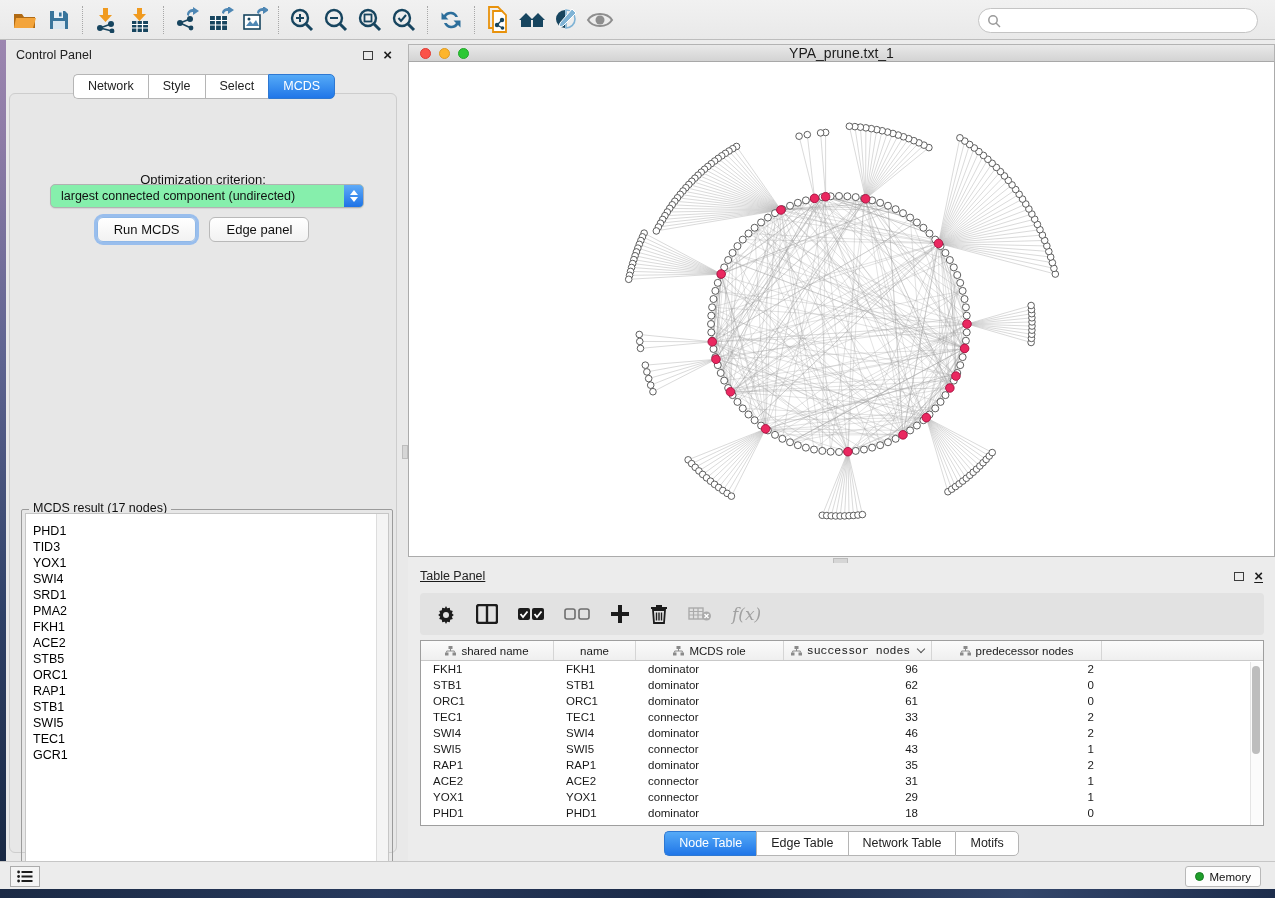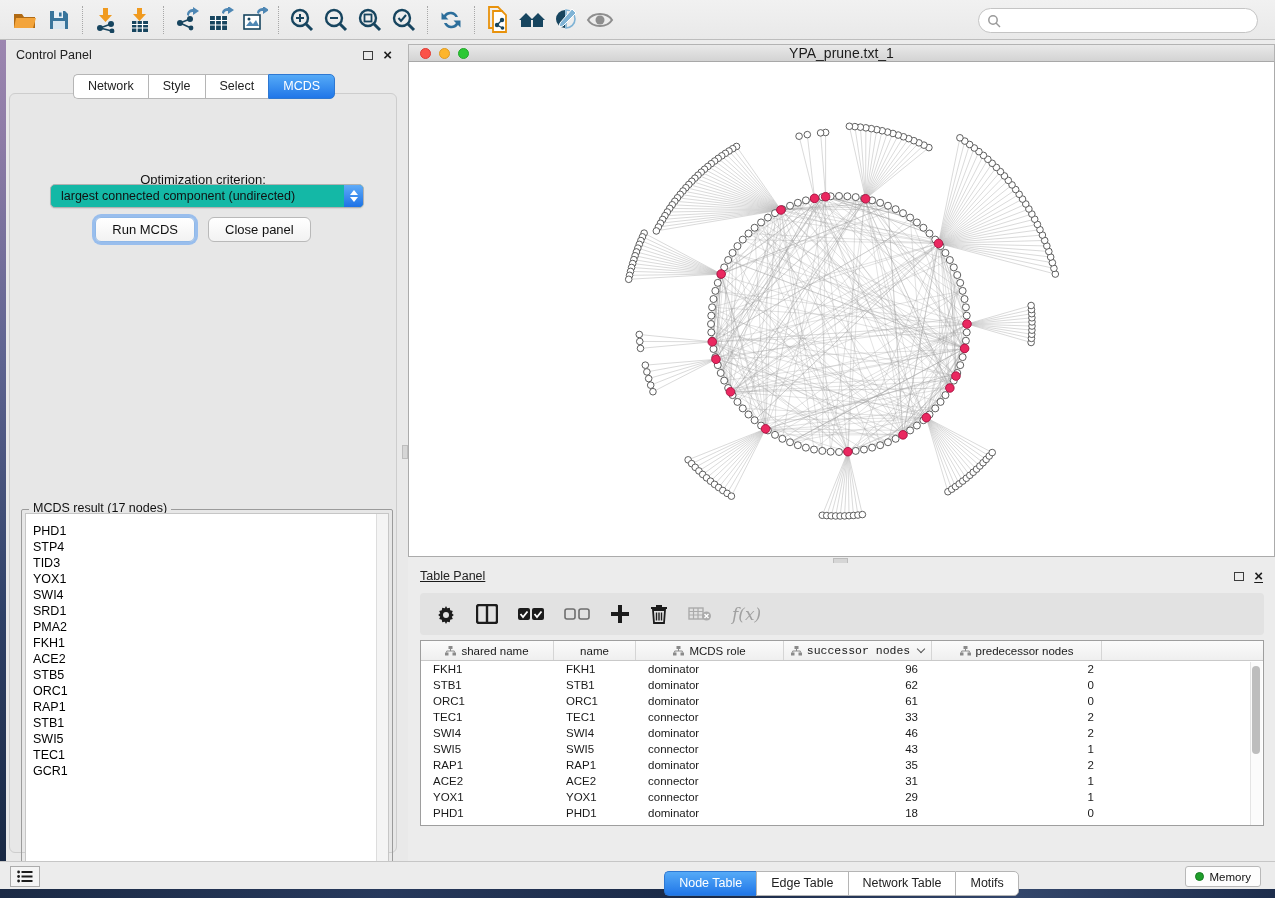--- a/index.html
+++ b/index.html
@@ -31,21 +31,21 @@
 
   .tabrow { position:absolute; left:0; top:33px; width:100%; display:flex; justify-content:center; z-index:3; }
   .tab { padding:4px 14px 5px; background:#fff; border:1px solid #B5B5B5; border-right:none; font-size:12.5px; color:#222; }
   .tab:first-child { border-radius:5px 0 0 5px; }
   .tab:last-child { border-radius:0 5px 5px 0; border-right:1px solid #B5B5B5; }
   .tab.active { background:linear-gradient(#55AAF7,#2076E8); color:#fff; border-color:#2E78D2; }
 
   .cp-card { position:absolute; left:3px; top:52px; width:388px; height:760px; background:#E7E7E7;
     border:1px solid #CDCDCD; border-radius:6px; }
   .opt-label { position:absolute; top:70px; width:100%; text-align:center; font-size:13px; color:#111;margin-top:8px; }
-  .dropdown { position:absolute; left:40px; top:90px; width:314px; height:24px; background:#14b8a6;
+  .dropdown { position:absolute; left:40px; top:90px; width:314px; height:24px; background:#86efac;
     border:1px solid #B2B2B2; border-radius:5px; display:flex; align-items:center; box-shadow:0 1px 1px rgba(0,0,0,.08); }
   .dropdown .val { flex:1; padding-left:10px; font-size:12.5px; color:#111; white-space:nowrap; }
   .stepper { width:19px; height:22px; border-radius:0 4px 4px 0; background:linear-gradient(#5FABF8,#1E72E6);
     display:flex; flex-direction:column; align-items:center; justify-content:center; gap:2px; }
   .arr-up { width:0; height:0; border-left:4px solid transparent; border-right:4px solid transparent; border-bottom:5px solid #fff; }
   .arr-dn { width:0; height:0; border-left:4px solid transparent; border-right:4px solid transparent; border-top:5px solid #fff; }
 
   .btnrow { position:absolute; top:123px; width:100%; display:flex; justify-content:center; gap:13px; }
   .pushbtn { background:linear-gradient(#FFFFFF,#F2F2F2); border:1px solid #B9B9B9; border-radius:6px;
     font-size:13px; padding:4px 16px; color:#111; font-family:inherit; }
@@ -263,28 +263,27 @@
     <div class="opt-label">Optimization criterion:</div>
     <div class="dropdown">
       <span class="val">largest connected component (undirected)</span>
       <span class="stepper">
           <span class="arr-up"></span>
           <span class="arr-dn"></span>
         </span>
     </div>
     <div class="btnrow">
       <button class="pushbtn focused">Run MCDS</button>
-      <button class="pushbtn">Close panel</button>
+      <button class="pushbtn">Edge panel</button>
     </div>
     <div class="groupbox">
       <span class="gb-legend">MCDS result (17 nodes)</span>
       <div class="gb-list">
         <div class="gb-items" id="mcds-items">
             <div>PHD1</div>
-            <div>STP4</div>
             <div>TID3</div>
             <div>YOX1</div>
             <div>SWI4</div>
             <div>SRD1</div>
             <div>PMA2</div>
             <div>FKH1</div>
             <div>ACE2</div>
             <div>STB5</div>
             <div>ORC1</div>
             <div>RAP1</div>
@@ -1201,21 +1200,21 @@
           <div class="td l" style="width: 148px;">dominator</div>
           <div class="td r" style="width: 148px; padding-right: 14px;">18</div>
           <div class="td r" style="width: 170px; padding-right: 8px;">0</div>
         </div>
       </div>
     <div class="tscroll">
         <div class="thumb"></div>
       </div>
   </div>
 
-  <div class="tp-tabs tabrow" style="position:absolute;margin-top:40px;">
+  <div class="tp-tabs tabrow" style="position:absolute;">
     <span class="tab active">Node Table</span>
     <span class="tab">Edge Table</span>
     <span class="tab">Network Table</span>
     <span class="tab">Motifs</span>
   </div>
 </div>
 
 <div class="statusbar">
   <div class="listbtn">
     <svg width="16" height="13" viewBox="0 0 16 13">

